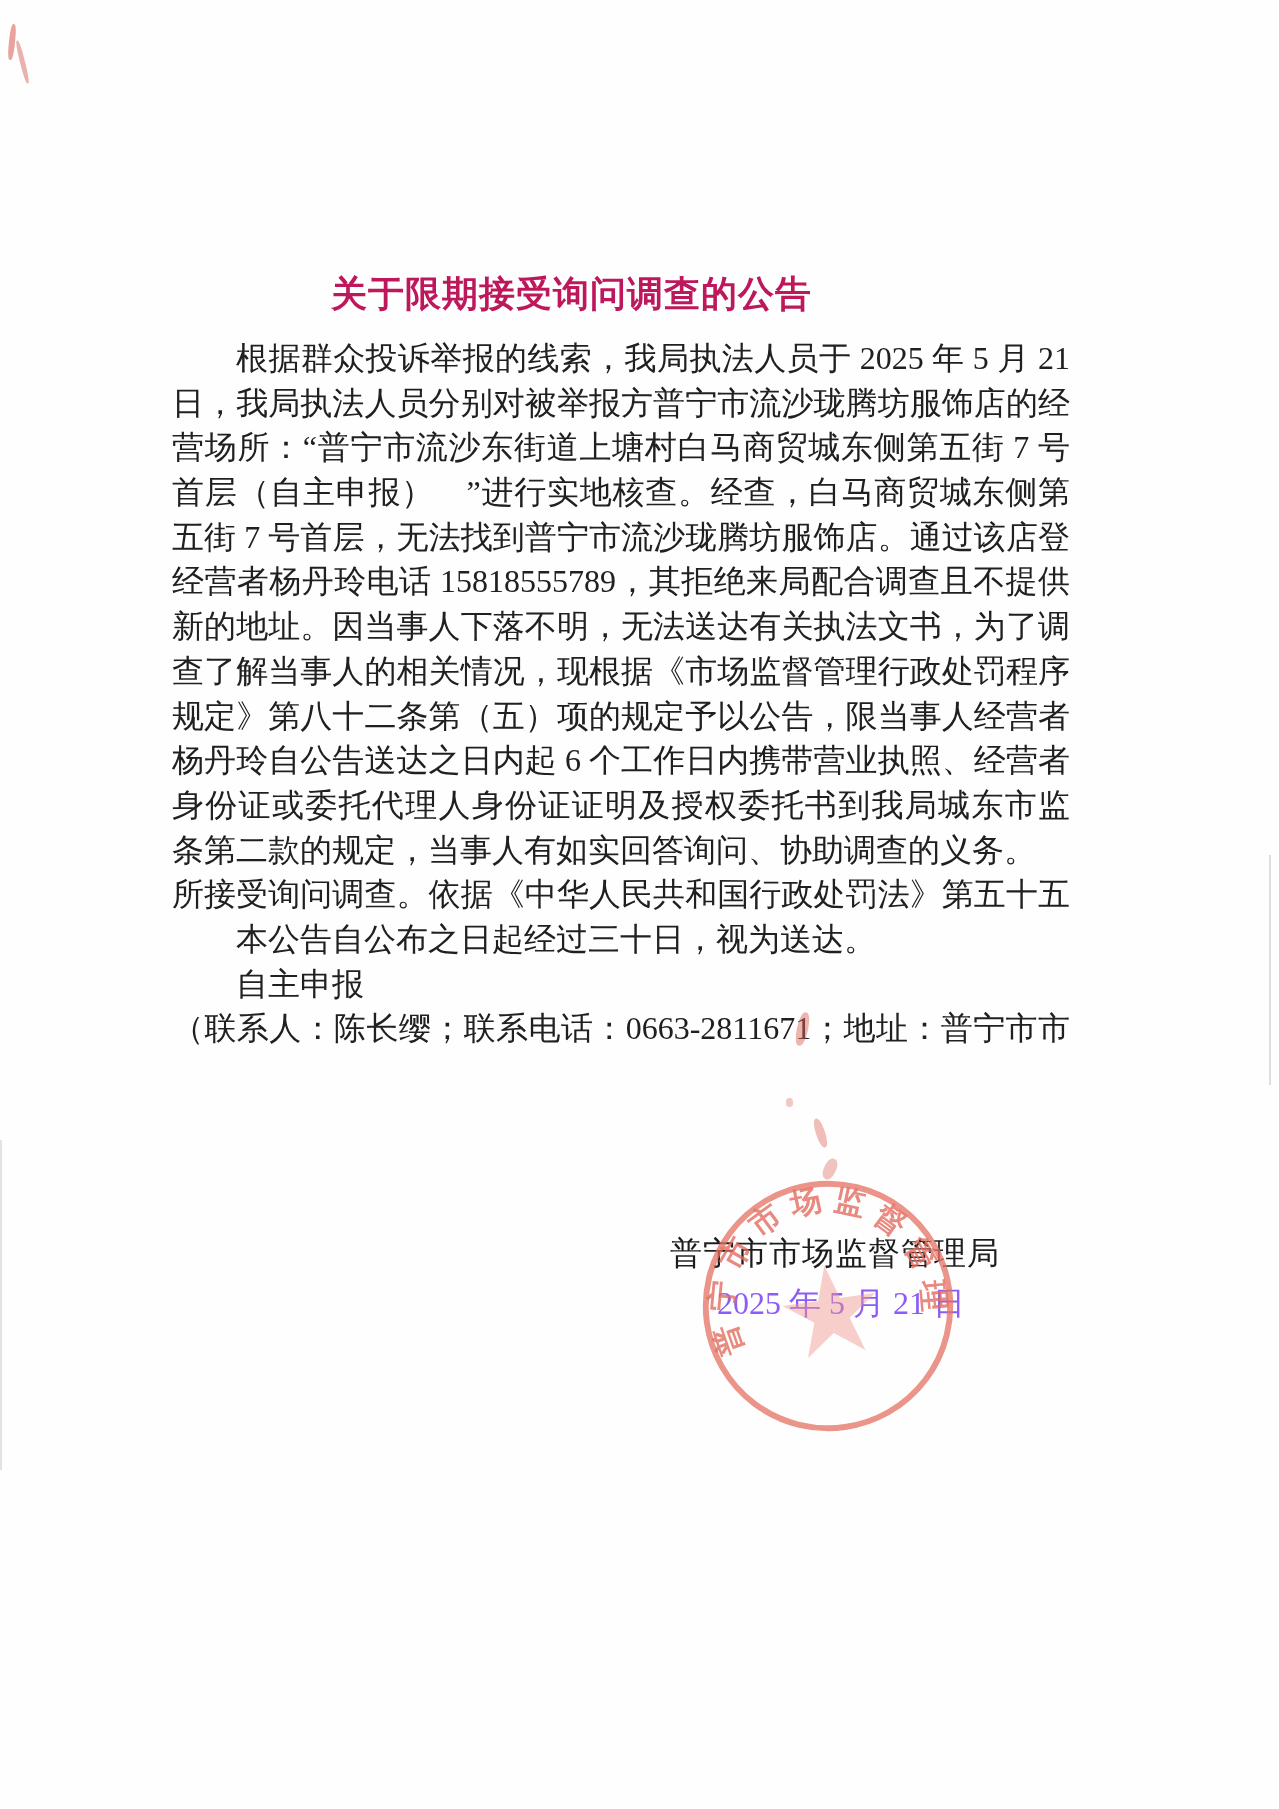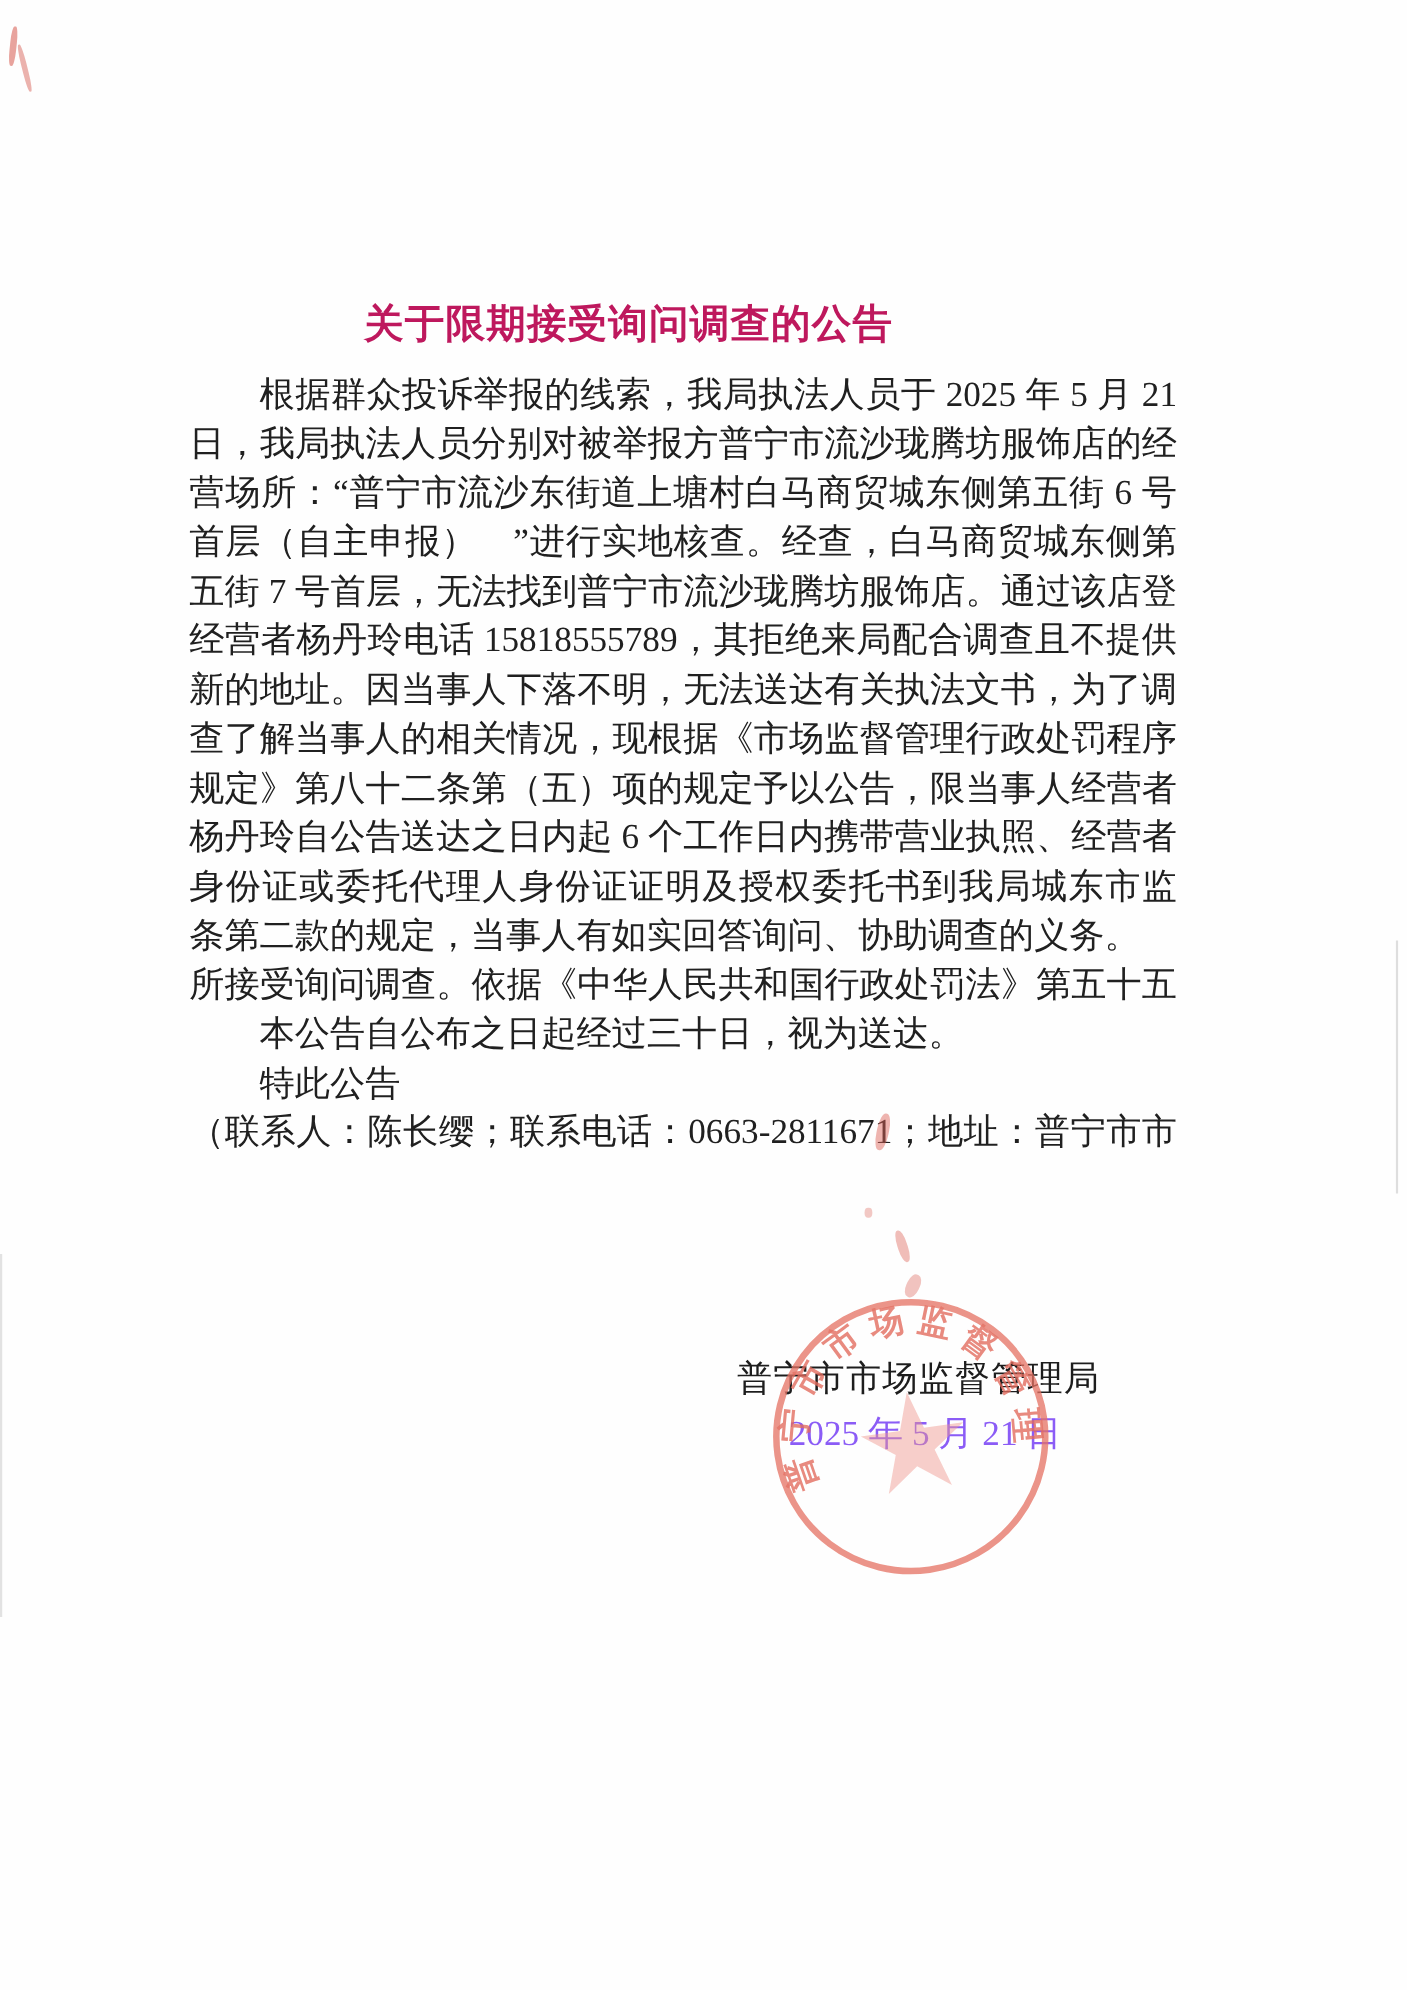--- a/index.html
+++ b/index.html
@@ -86,33 +86,33 @@
 </head>
 <body>
 
 <div class="page">
 
   <div class="doc-title">关于限期接受询问调查的公告</div>
 
   <div class="doc-body">
       <div class="line indent justify">根据群众投诉举报的线索，我局执法人员于 2025 年 5 月 21</div>
       <div class="line justify">日，我局执法人员分别对被举报方普宁市流沙珑腾坊服饰店的经</div>
-      <div class="line justify">营场所：“普宁市流沙东街道上塘村白马商贸城东侧第五街 6 号</div>
+      <div class="line justify">营场所：“普宁市流沙东街道上塘村白马商贸城东侧第五街 7 号</div>
       <div class="line justify">首层（自主申报）　”进行实地核查。经查，白马商贸城东侧第</div>
       <div class="line justify">五街 7 号首层，无法找到普宁市流沙珑腾坊服饰店。通过该店登</div>
       <div class="line justify">经营者杨丹玲电话 15818555789，其拒绝来局配合调查且不提供</div>
       <div class="line justify">新的地址。因当事人下落不明，无法送达有关执法文书，为了调</div>
       <div class="line justify">查了解当事人的相关情况，现根据《市场监督管理行政处罚程序</div>
       <div class="line justify">规定》第八十二条第（五）项的规定予以公告，限当事人经营者</div>
       <div class="line justify">杨丹玲自公告送达之日内起 6 个工作日内携带营业执照、经营者</div>
       <div class="line justify">身份证或委托代理人身份证证明及授权委托书到我局城东市监</div>
       <div class="line">条第二款的规定，当事人有如实回答询问、协助调查的义务。</div>
       <div class="line justify">所接受询问调查。依据《中华人民共和国行政处罚法》第五十五</div>
       <div class="line indent">本公告自公布之日起经过三十日，视为送达。</div>
-      <div class="line indent">特此公告</div>
+      <div class="line indent">自主申报</div>
       <div class="line justify">（联系人：陈长缨；联系电话：0663-2811671；地址：普宁市市</div>
     </div>
 
   <div class="sig-agency">普宁市市场监督管理局</div>
 
   <div class="sig-date">2025 年 5 月 21 日</div>
 
   <svg class="seal" viewBox="-140 -140 280 280" xmlns="http://www.w3.org/2000/svg">
     <defs>
       <path id="sealArcPath" d="M -91 33 A 97 97 0 1 1 91 33" fill="none"></path>

